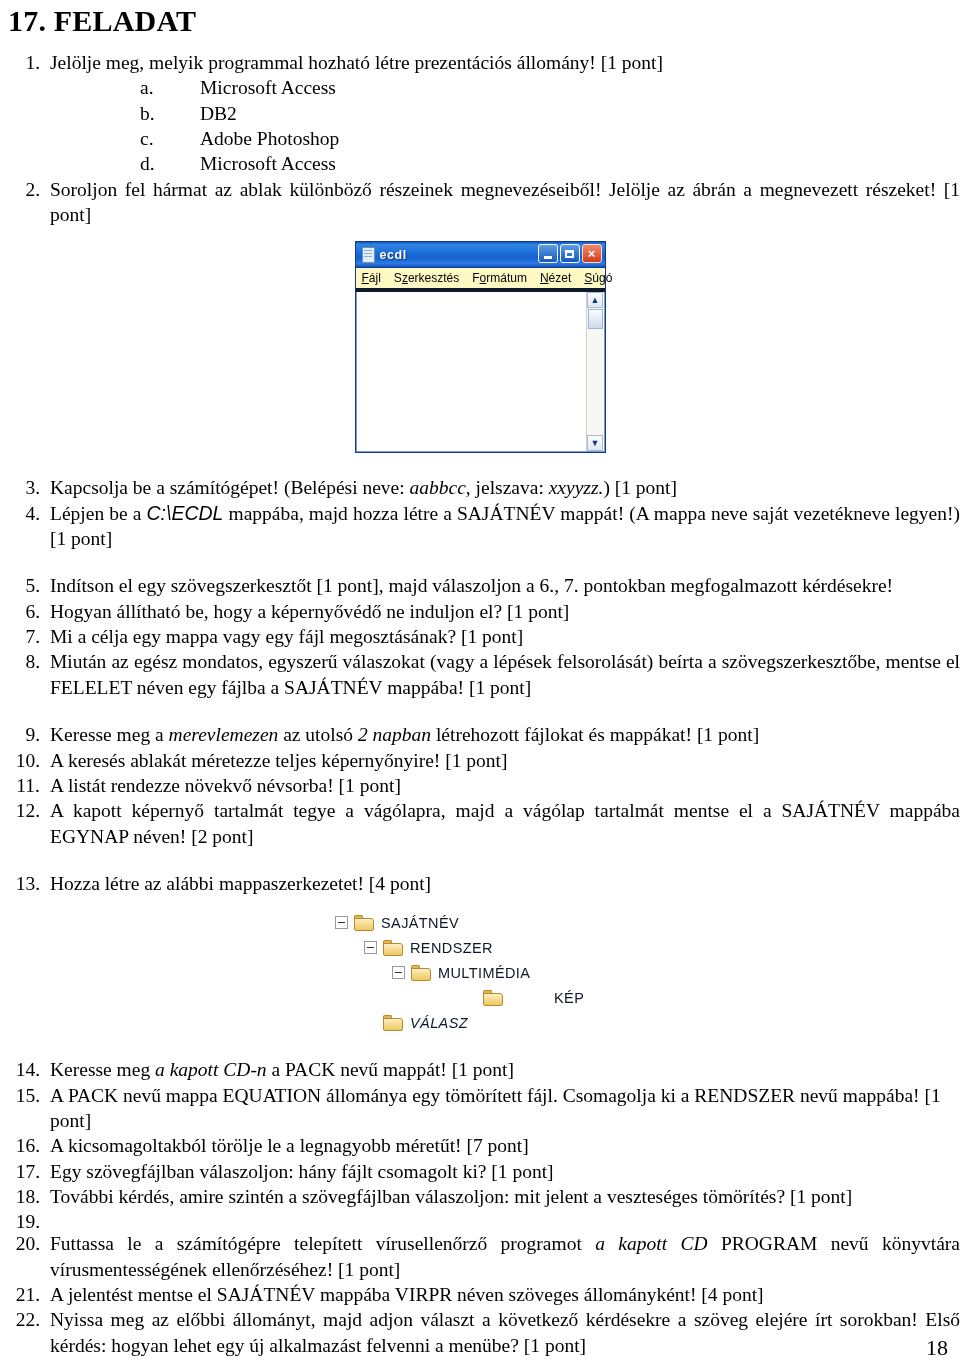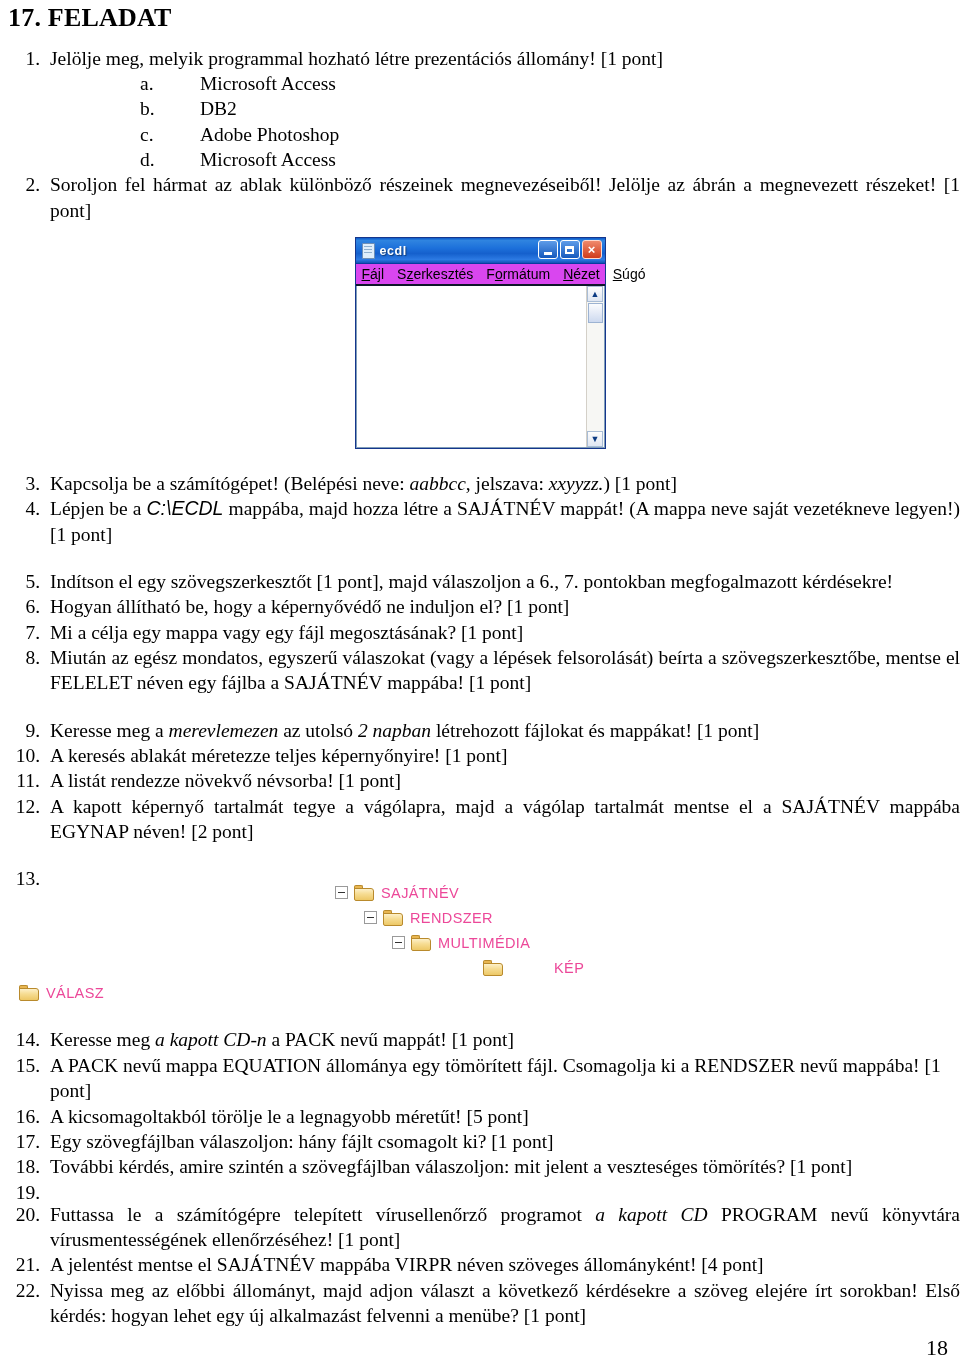--- a/index.html
+++ b/index.html
@@ -18,21 +18,21 @@
   .page {
     position: relative;
     width: 960px;
     height: 1369px;
     padding: 0;
     box-sizing: border-box;
   }
 
   
   .doc-title {
-    font-size: 26px;
+    font-size: 30px;
     font-weight: bold;
     letter-spacing: 0.2px;
     margin: 4px 0 0 8px;
     line-height: 1.1;
   }
   .qitem {
     position: relative;
     font-size: 19.5px;
     line-height: 1.30;
     padding-left: 42px;
@@ -160,28 +160,28 @@
     width: 8px; height: 3px; background: #fff; margin-top: 7px;
   }
   .glyph-max {
     width: 9px; height: 8px; border: 2px solid #fff; border-top-width: 3px; box-sizing: border-box;
   }
   .glyph-close {
     font-size: 13px; font-weight: bold; line-height: 1; margin-top: -1px;
   }
   .xp-menubar {
     height: 20px;
-    background: #d946ef;
+    background: #fef9c3;
     display: flex;
     align-items: center;
     padding-left: 6px;
     gap: 13px;
-    border-bottom: 2px solid #0f172a;
+    border-bottom: 4px solid #0f172a;
     font-family: "Liberation Sans", sans-serif;
-    font-size: 14px;
+    font-size: 12px;
     color: #000;
   }
   .xp-menubar span u { text-decoration: underline; }
   .xp-client {
     flex: 1;
     background: #ffffff;
     border: 1px solid #7f9db9;
     border-top: none;
     margin: 0;
     display: flex;
@@ -216,21 +216,21 @@
     box-sizing: border-box;
     margin-top: 1px;
   }
   .sb-top { display:flex; flex-direction:column; align-items:center; }
 
   
   .tree {
     margin: 14px 0 0 0;
     font-family: "Liberation Sans", sans-serif;
     font-size: 14.5px;
-    color: #ec4899;
+    color: #0f172a;
     letter-spacing: .4px;
   }
   .tree-row {
     display: flex;
     align-items: center;
     height: 25px;
   }
   .expander {
     width: 13px; height: 13px;
     border: 1px solid #9a9a9a;
@@ -414,20 +414,21 @@
 
   <div class="qitem">
     <span class="num">12.</span>
     <span>A kapott képernyő tartalmát tegye a vágólapra, majd a vágólap tartalmát mentse el a SAJÁTNÉV mappába EGYNAP néven! [2 pont]</span>
   </div>
 
   <div class="gap-md"></div>
 
   <div class="qitem nojustify">
     <span class="num">13.</span>
+    <span>Hozza létre az alábbi mappaszerkezetet! [4 pont]</span>
   </div>
 
   <div class="tree">
     <div class="tree-row" style="padding-left:335px;">
       <span class="expander"></span>
       <span class="folder">
           <span class="tab"></span>
           <span class="body"></span>
         </span>
       <span class="tree-label">SAJÁTNÉV</span>
@@ -449,21 +450,21 @@
       <span class="tree-label">MULTIMÉDIA</span>
     </div>
     <div class="tree-row" style="padding-left:420px;gap:44px;">
       <span class="expander hidden"></span>
       <span class="folder">
           <span class="tab"></span>
           <span class="body"></span>
         </span>
       <span class="tree-label">KÉP</span>
     </div>
-    <div class="tree-row" style="">
+    <div class="tree-row" style="padding-left:364px;font-style:italic;">
       <span class="expander hidden"></span>
       <span class="folder">
           <span class="tab"></span>
           <span class="body"></span>
         </span>
       <span class="tree-label">VÁLASZ</span>
     </div>
   </div>
 
   <div class="gap-md"></div>
@@ -473,21 +474,21 @@
     <span>Keresse meg </span><em>a kapott CD-n</em><span> a PACK nevű mappát! [1 pont]</span>
   </div>
 
   <div class="qitem nojustify">
     <span class="num">15.</span>
     <span>A PACK nevű mappa EQUATION állománya egy tömörített fájl. Csomagolja ki a RENDSZER nevű mappába! [1 pont]</span>
   </div>
 
   <div class="qitem nojustify">
     <span class="num">16.</span>
-    <span>A kicsomagoltakból törölje le a legnagyobb méretűt! [5 pont]</span>
+    <span>A kicsomagoltakból törölje le a legnagyobb méretűt! [7 pont]</span>
   </div>
 
   <div class="qitem nojustify">
     <span class="num">17.</span>
     <span>Egy szövegfájlban válaszoljon: hány fájlt csomagolt ki? [1 pont]</span>
   </div>
 
   <div class="qitem nojustify">
     <span class="num">18.</span>
     <span>További kérdés, amire szintén a szövegfájlban válaszoljon: mit jelent a veszteséges tömörítés? [1 pont]</span>

